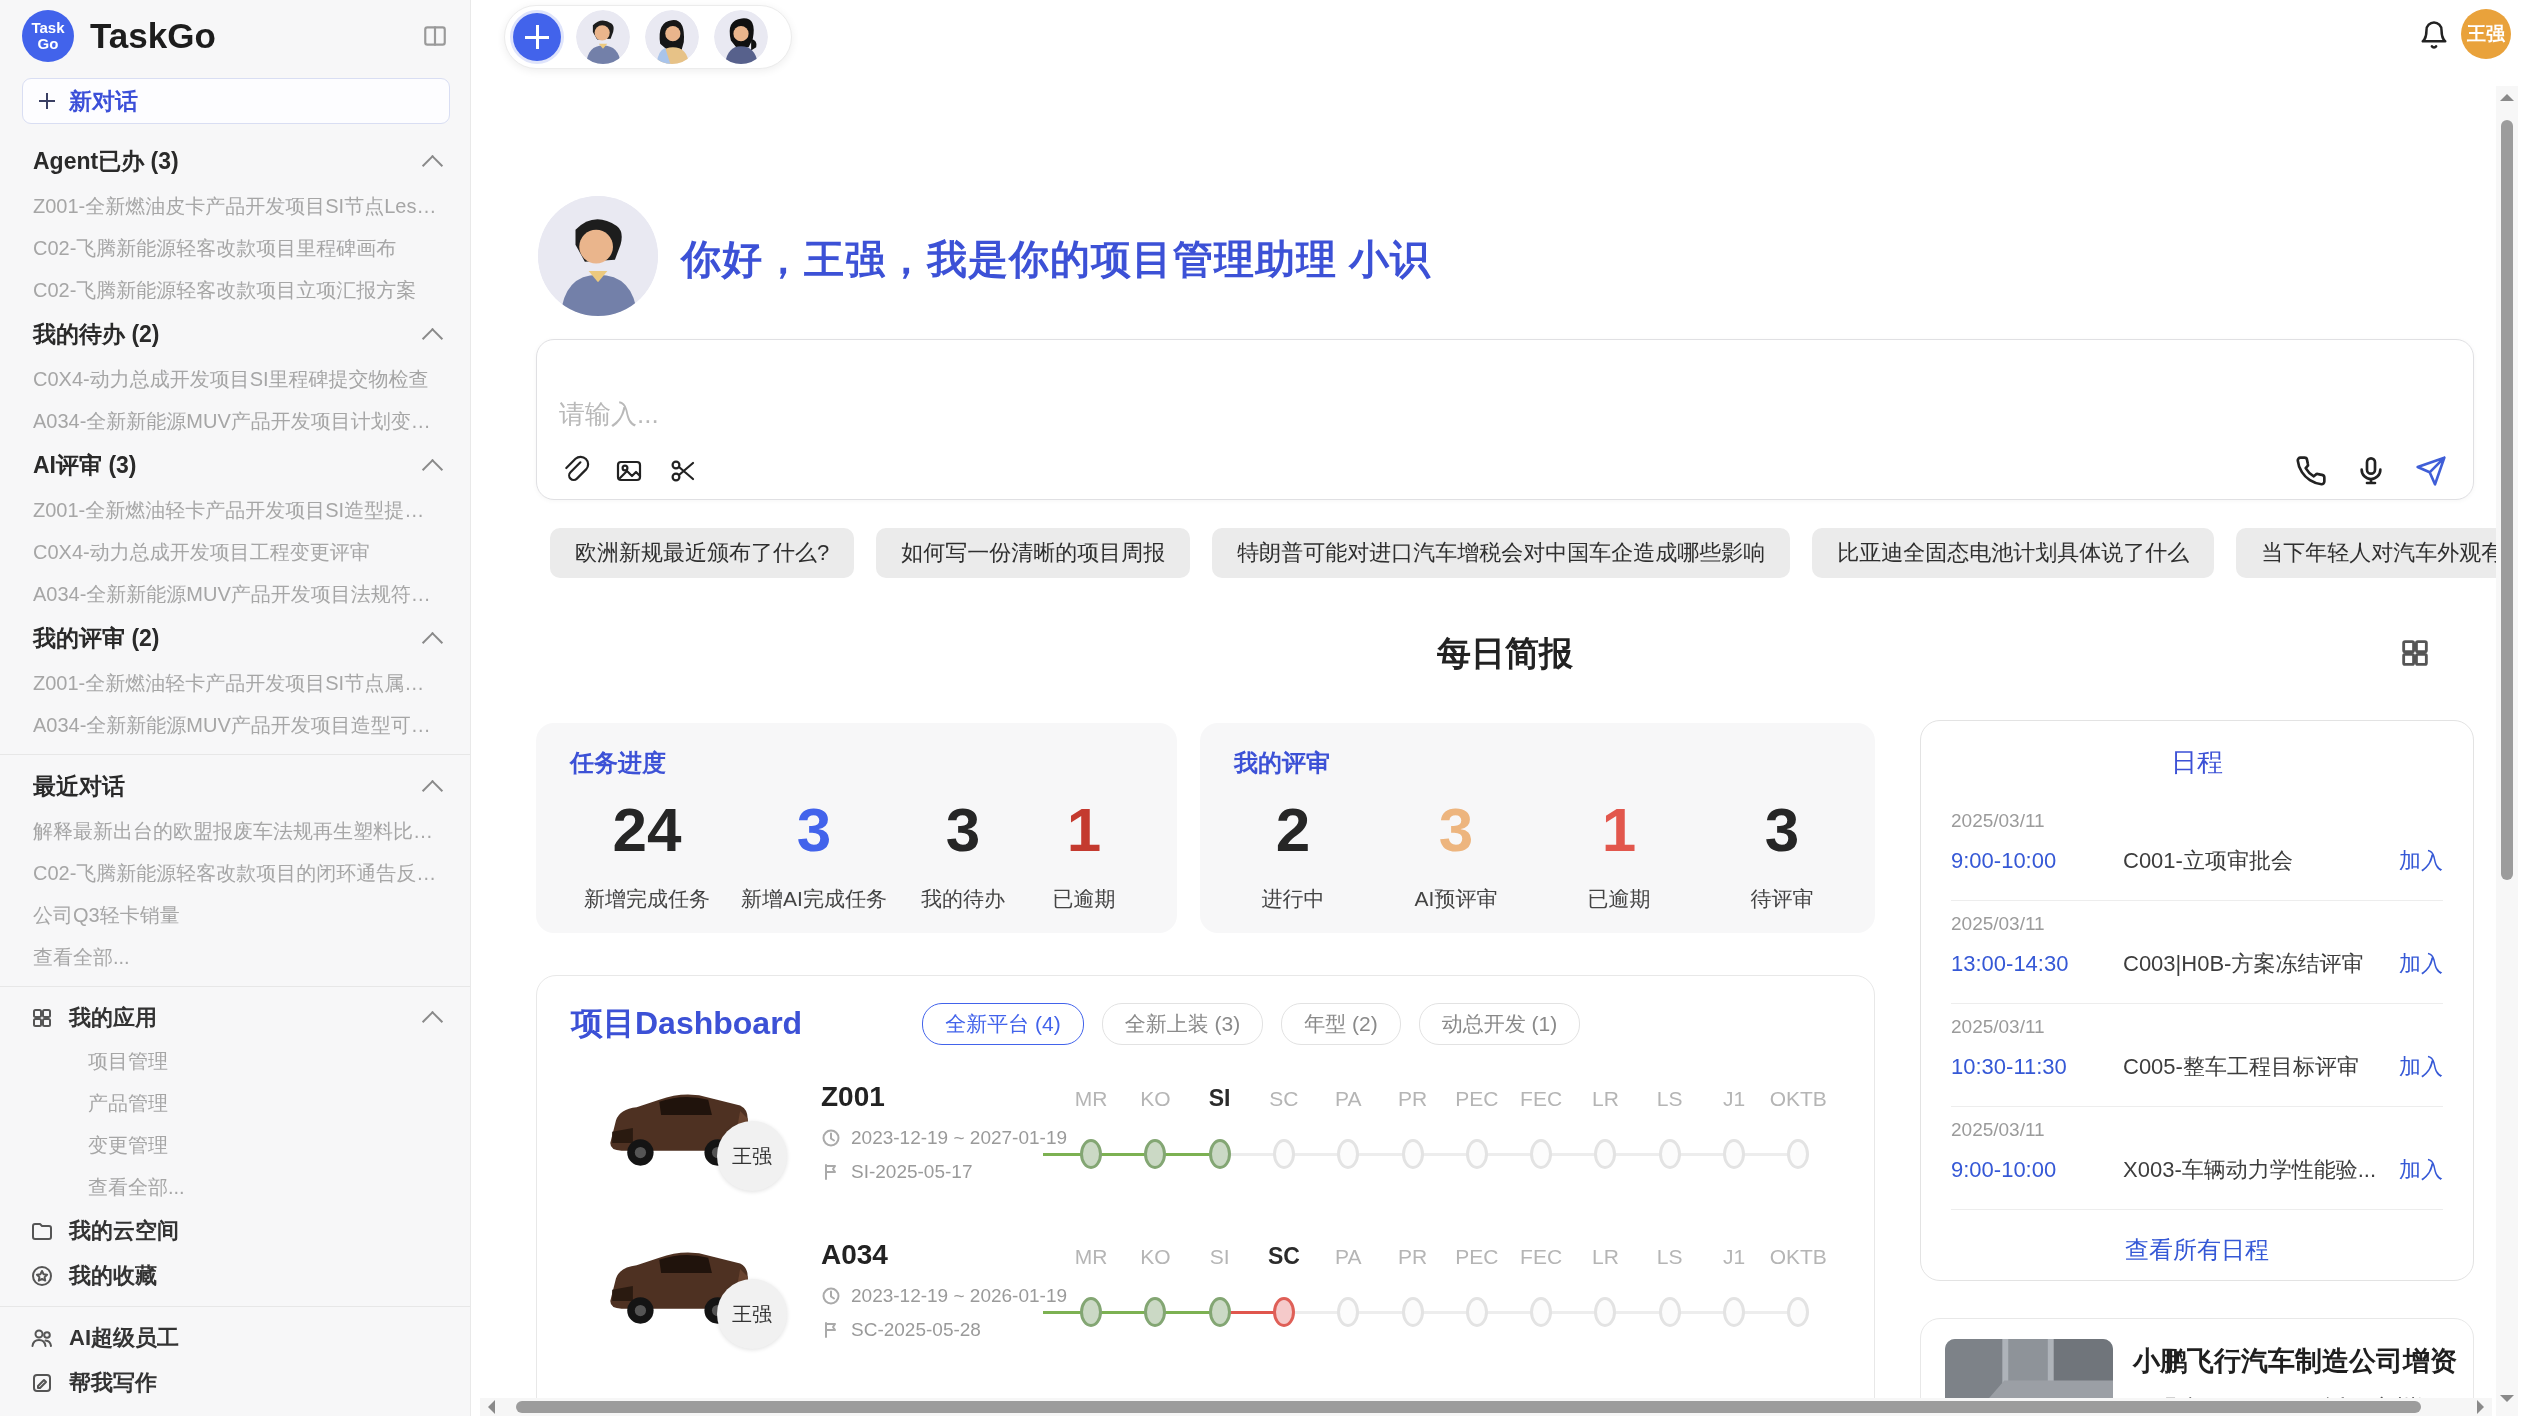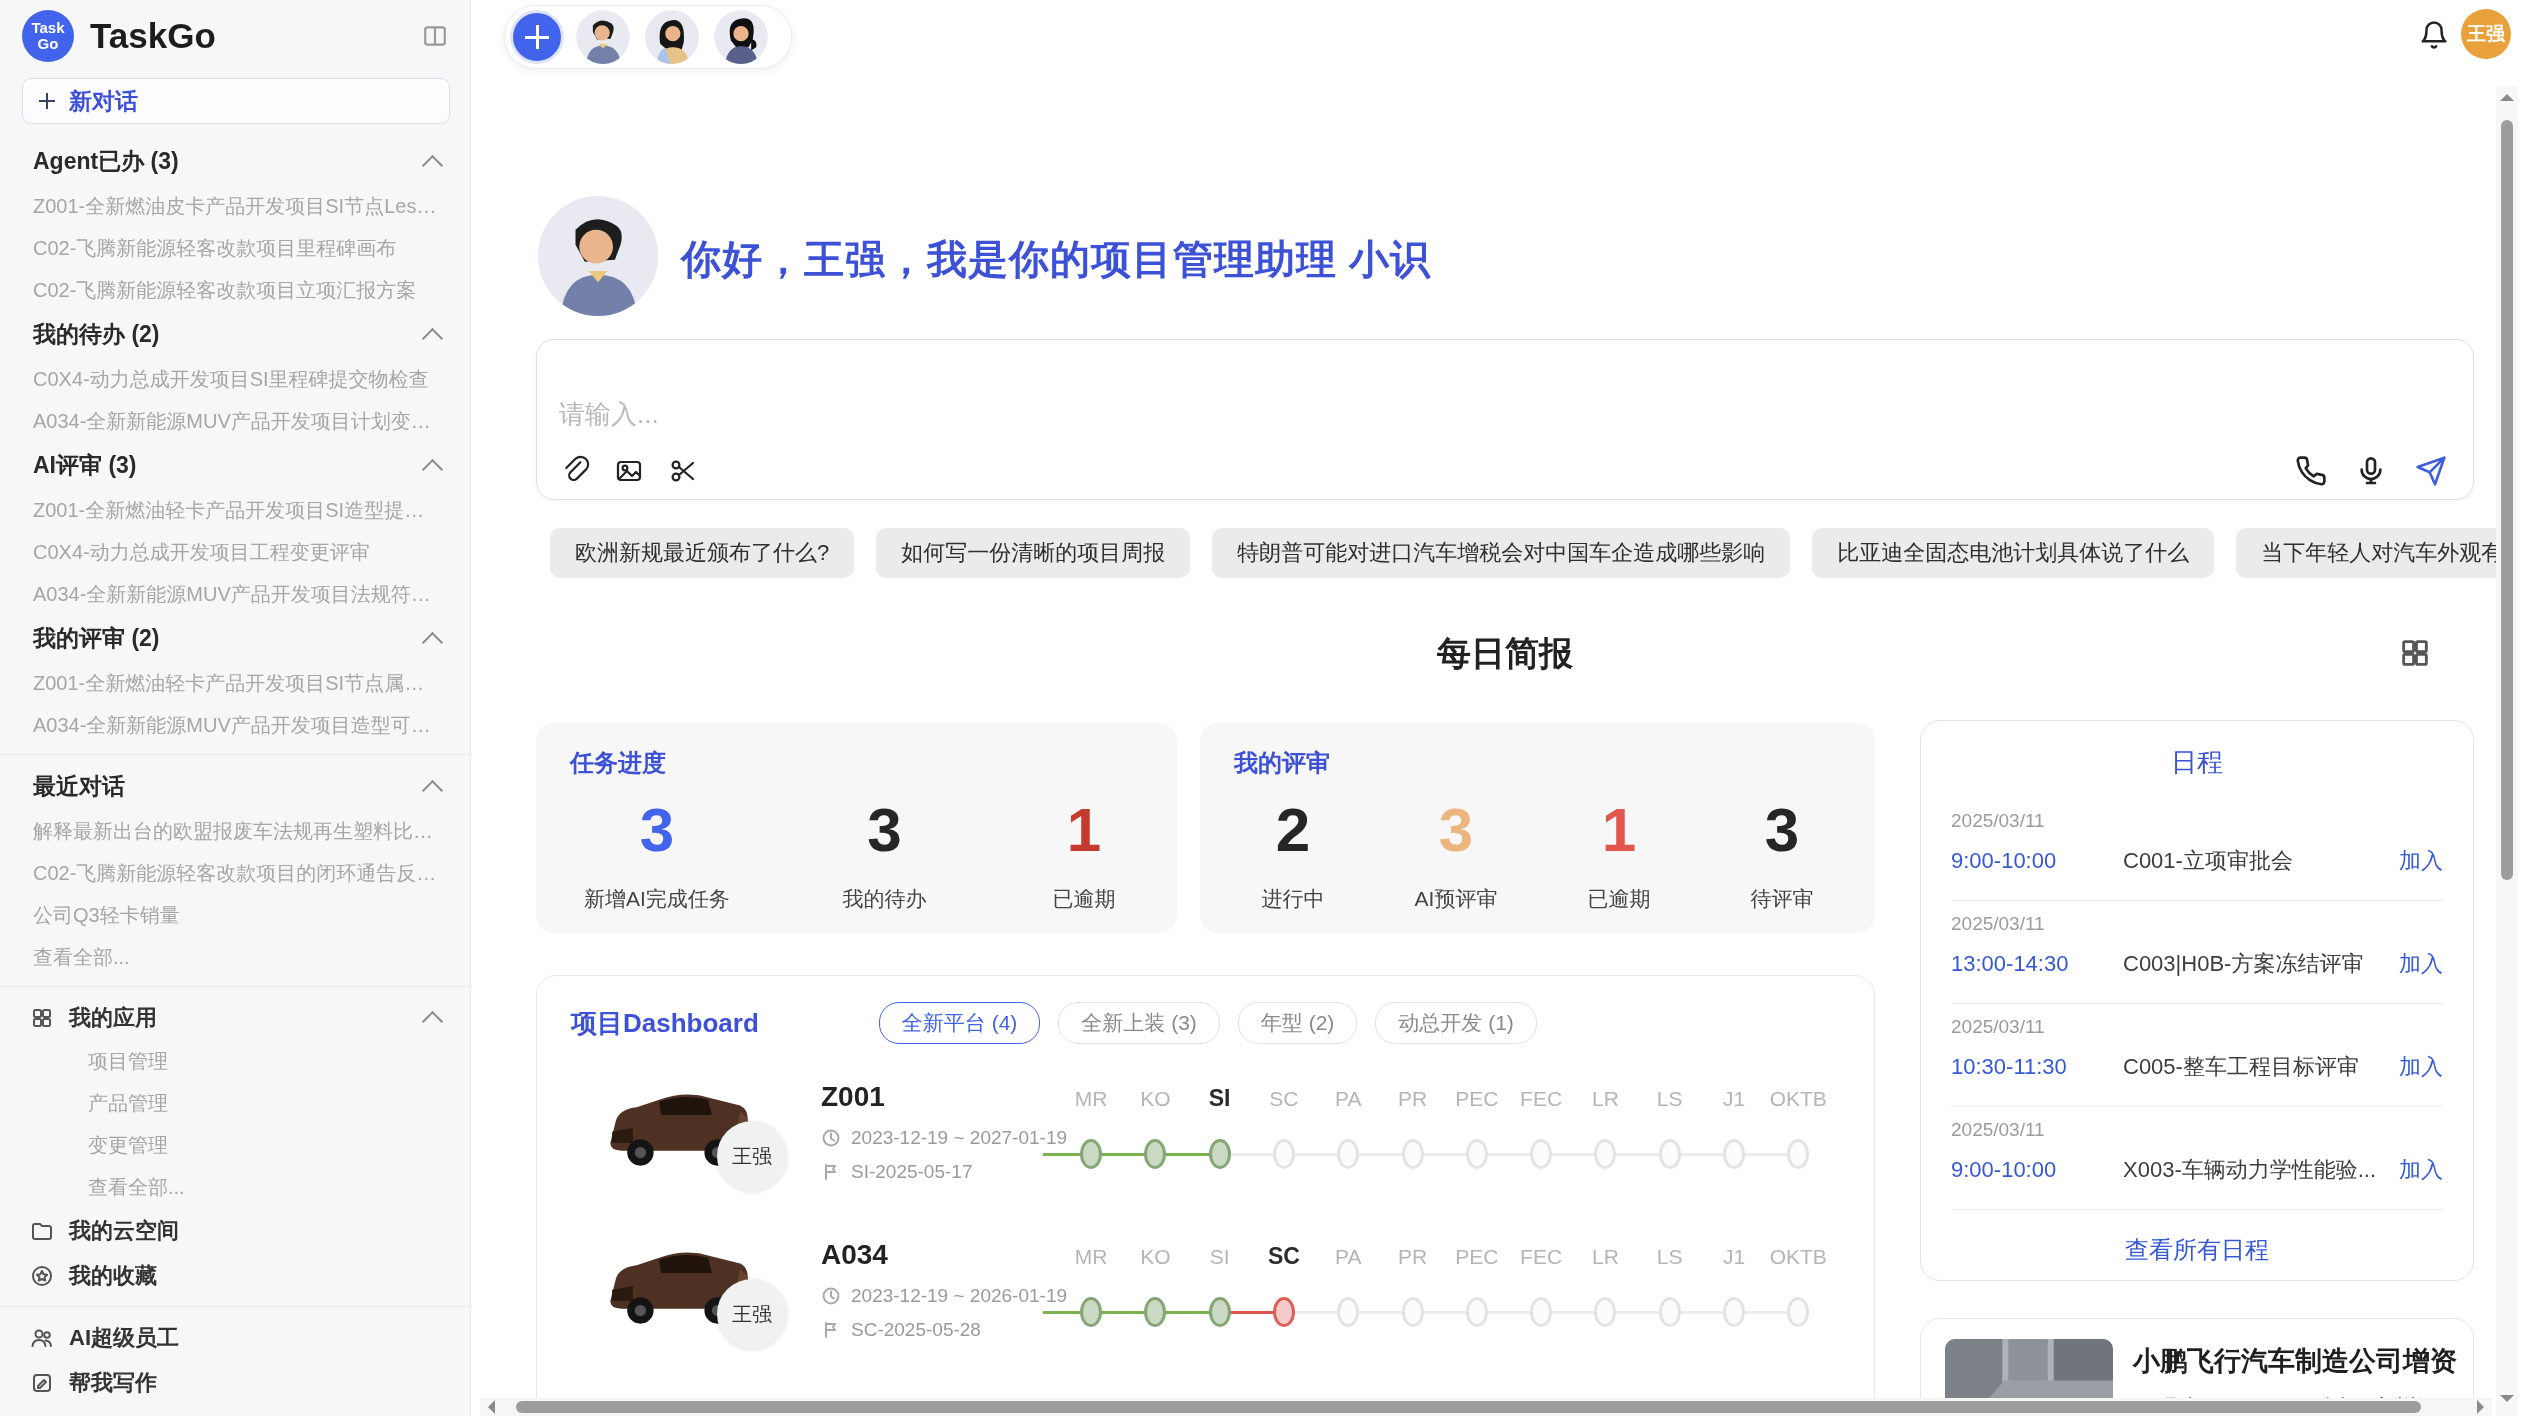--- a/index.html
+++ b/index.html
@@ -100,21 +100,21 @@
   .ev-date{font-size:19px;color:#9b9b9b;}
   .ev-row{display:flex;align-items:center;margin-top:14px;}
   .ev-time{font-size:22px;color:#3558d6;width:172px;flex:0 0 auto;}
   .ev-name{font-size:22px;color:#3d3d3d;flex:1;white-space:nowrap;overflow:hidden;}
   .ev-join{font-size:22px;color:#3558d6;cursor:pointer;flex:0 0 auto;}
   .sched-all{text-align:center;margin-top:24px;font-size:24px;color:#3558d6;cursor:pointer;}
 
   .dash-card{position:absolute;left:65px;top:975px;width:1339px;height:520px;background:#fff;
              border:1px solid #e8e8e8;border-radius:20px;box-sizing:border-box;overflow:hidden;}
   .dash-head{display:flex;align-items:center;padding:26px 34px 0 34px;}
-  .dash-title{font-size:26px;font-weight:600;color:#3c51d6;}
+  .dash-title{font-size:32px;font-weight:600;color:#3c51d6;}
   #dash-tabs{display:flex;gap:18px;margin-left:120px;}
   .tab{height:40px;border:1px solid #e2e2e2;border-radius:20px;padding:0 22px;font-size:21px;
        color:#8a8a8a;display:flex;align-items:center;background:#fff;cursor:pointer;white-space:nowrap;}
   .tab.active{border-color:#4263eb;color:#4263eb;}
   .proj-row{position:absolute;left:0;width:1339px;height:150px;}
   .proj-row.r0{top:97px;}
   .proj-row.r1{top:255px;}
   .car{position:absolute;left:62px;top:4px;width:160px;height:104px;}
   .owner{position:absolute;left:180px;top:48px;width:70px;height:70px;border-radius:50%;
          background:#f1f1f1;box-shadow:0 1px 4px rgba(0,0,0,.12);display:flex;align-items:center;
@@ -374,20 +374,24 @@
           <rect x="13" y="4" width="7" height="7" rx="1"></rect>
         <rect x="4" y="13" width="7" height="7" rx="1"></rect>
           <rect x="13" y="13" width="7" height="7" rx="1"></rect>
       </svg>
     </div>
 
     <div id="stats-row">
         <div class="stat-card">
           <div class="sc-title">任务进度</div>
           <div class="sc-stats">
+            <div class="sc-col">
+              <div class="sc-val" style="color: rgb(38, 38, 38);">24</div>
+              <div class="sc-lab">新增完成任务</div>
+            </div>
             <div class="sc-col">
               <div class="sc-val" style="color: rgb(66, 99, 235);">3</div>
               <div class="sc-lab">新增AI完成任务</div>
             </div>
             <div class="sc-col">
               <div class="sc-val" style="color: rgb(38, 38, 38);">3</div>
               <div class="sc-lab">我的待办</div>
             </div>
             <div class="sc-col">
               <div class="sc-val" style="color: rgb(196, 58, 47);">1</div>

